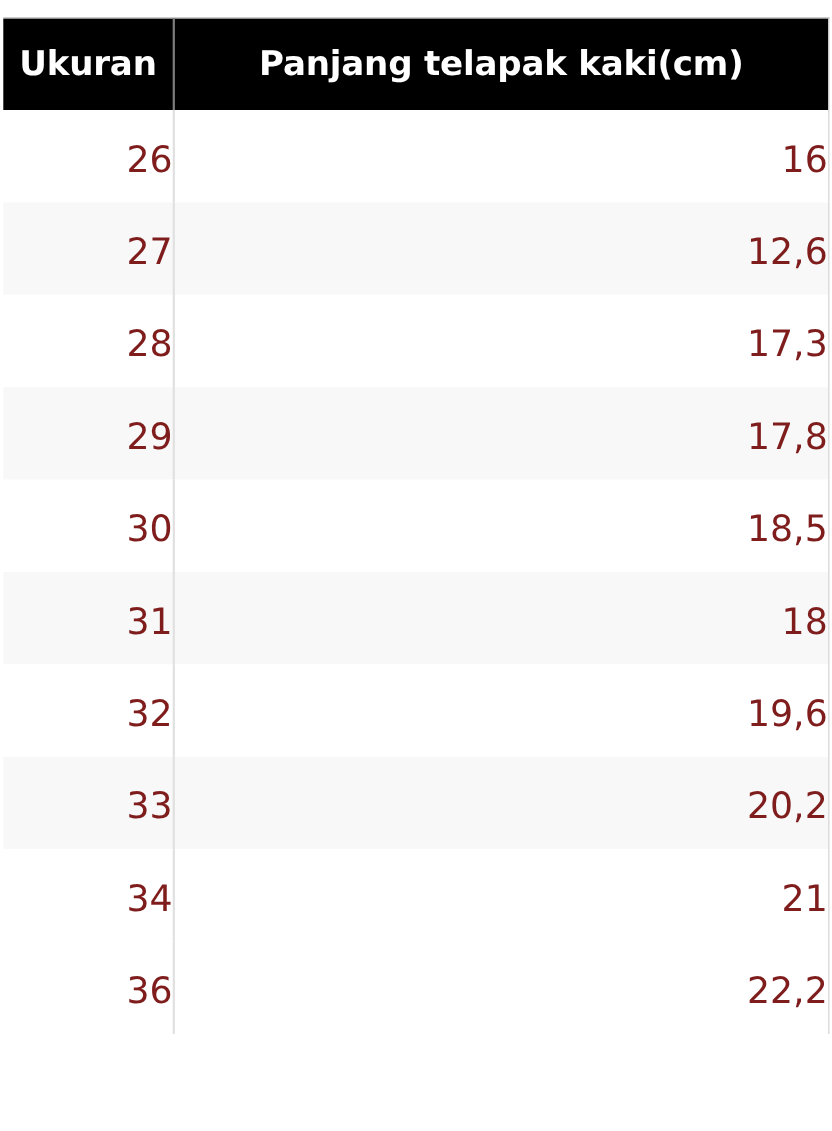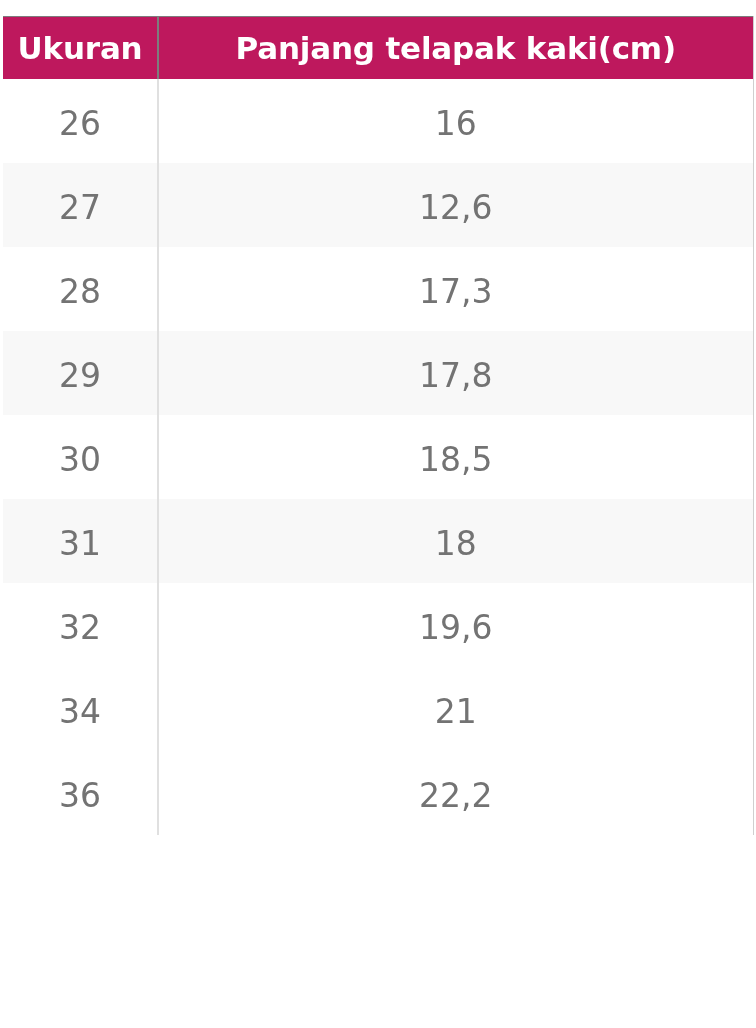--- a/index.html
+++ b/index.html
@@ -28,44 +28,44 @@
     border-collapse: collapse;
     table-layout: fixed;
     border-top: 1px solid #7d7d7d;
     border-right: 1px solid #cfcfcf;
   }
 
   .size-table col.c-size  { width: 155px; }
   .size-table col.c-value { width: 595px; }
 
   .size-table thead th {
-    background: #be185d;
+    background: #000000;
     color: #ffffff;
     font-weight: bold;
     font-size: 31px;
     line-height: 1;
-    height: 62px;
+    height: 83px;
     padding: 0;
     text-align: center;
     vertical-align: middle;
     letter-spacing: -0.2px;
   }
 
   .size-table thead th.th-size {
     border-right: 2px solid #7d7d7d;
   }
 
   .size-table tbody td {
     height: 84px;
     padding: 0;
     box-sizing: border-box;
     font-size: 33px;
     line-height: 1;
-    color: #737373;
-    text-align: center;
+    color: #7f1d1d;
+    text-align: right;
     vertical-align: top;
     padding-top: 28px;
   }
 
   .size-table tbody td.td-size {
     border-right: 2px solid #e0e0e0;
   }
 
   .size-table tbody tr.row-odd  td { background: #ffffff; }
   .size-table tbody tr.row-even td { background: #f8f8f8; }
@@ -107,20 +107,24 @@
           <td class="td-value">18,5</td>
         </tr>
         <tr class="row-even">
           <td class="td-size">31</td>
           <td class="td-value">18</td>
         </tr>
         <tr class="row-odd">
           <td class="td-size">32</td>
           <td class="td-value">19,6</td>
         </tr>
+        <tr class="row-even">
+          <td class="td-size">33</td>
+          <td class="td-value">20,2</td>
+        </tr>
         <tr class="row-odd">
           <td class="td-size">34</td>
           <td class="td-value">21</td>
         </tr>
         <tr class="row-odd">
           <td class="td-size">36</td>
           <td class="td-value">22,2</td>
         </tr>
       </tbody>
   </table>

